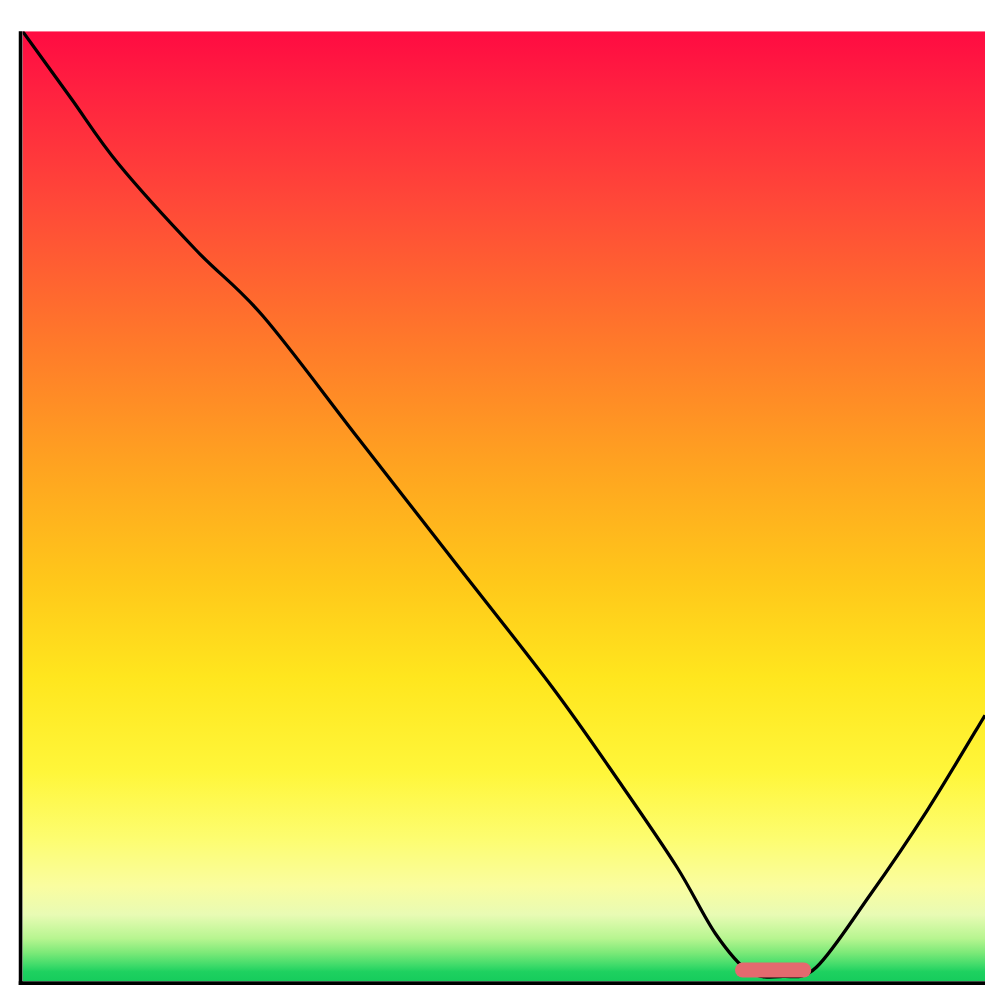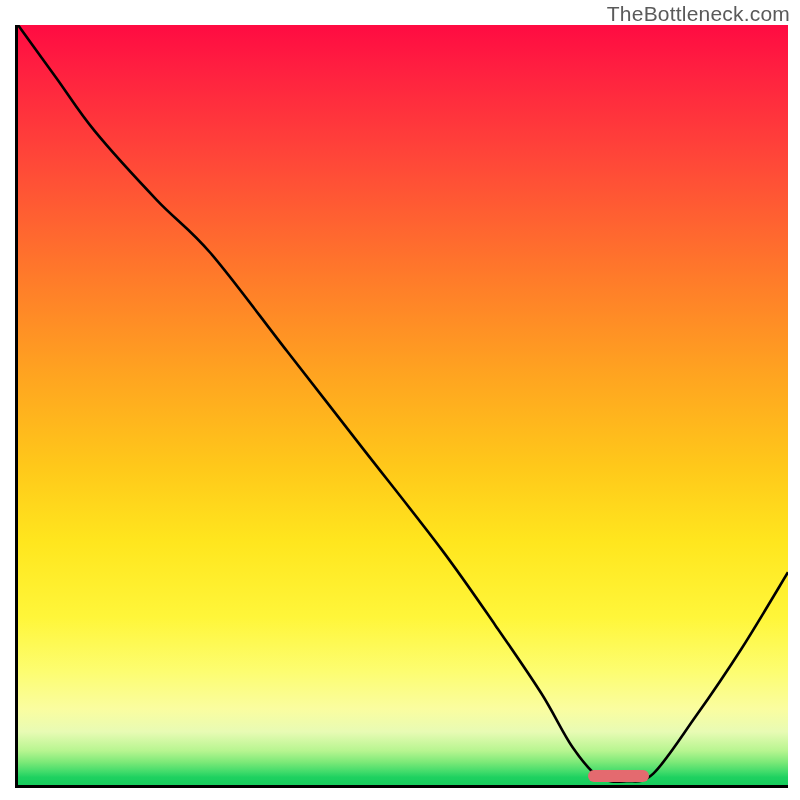--- a/index.html
+++ b/index.html
@@ -69,21 +69,20 @@
     position: absolute;
     height: 12px;
     border-radius: 6px;
     background: #e46a6f;
   }
 </style>
 </head>
 <body>
 
 <div class="container">
-  <div class="watermark">TheBottleneck.com</div>
 
   <div class="plot">
     <div class="gradient-bg"></div>
 
     <svg class="curve-svg" viewBox="0 0 770 760" preserveAspectRatio="none">
       <path id="curve-path" d="M 0.0 0.0 C 6.4 8.9, 25.7 35.5, 38.5 53.2 C 51.3 70.9, 60.3 86.1, 77.0 106.4 C 93.7 126.7, 119.3 154.5, 138.6 174.8 C 157.8 195.1, 170.7 202.7, 192.5 228.0 C 214.3 253.3, 243.8 293.9, 269.5 326.8 C 295.2 359.7, 320.8 392.7, 346.5 425.6 C 372.2 458.5, 401.7 495.3, 423.5 524.4 C 445.3 553.5, 460.7 576.3, 477.4 600.4 C 494.1 624.5, 510.8 648.5, 523.6 668.8 C 536.4 689.1, 544.8 708.1, 554.4 722.0 C 564.0 735.9, 572.4 746.7, 581.4 752.4 C 590.3 758.1, 599.3 756.8, 608.3 756.2 C 617.3 755.6, 623.7 759.4, 635.3 748.6 C 646.8 737.8, 662.8 712.5, 677.6 691.6 C 692.4 670.7, 708.4 647.3, 723.8 623.2 C 739.2 599.1, 762.3 559.9, 770.0 547.2" fill="none" stroke="#000" stroke-width="2.6"></path>
     </svg>
 
     <div id="optimal-marker" class="marker" style="left: 569.8px; width: 61.6px; top: 744.88px; background: rgb(228, 106, 111);"></div>
   </div>

